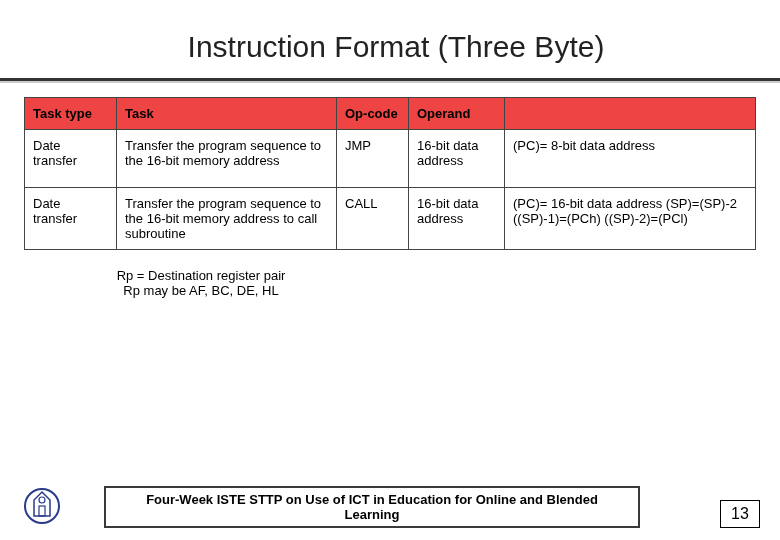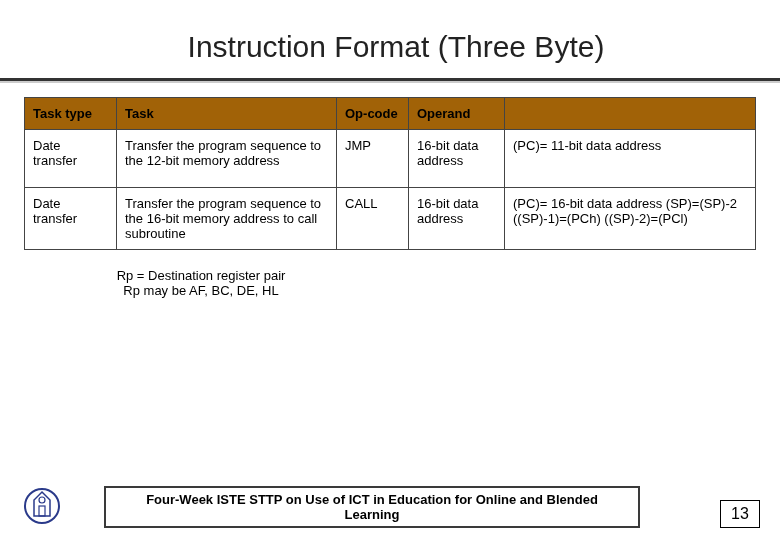--- a/index.html
+++ b/index.html
@@ -32,21 +32,21 @@
     width: calc(100% - 48px);
     font-size: 13px;
   }
   table.instr th, table.instr td {
     border: 1px solid #444;
     padding: 8px 8px;
     text-align: left;
     vertical-align: top;
   }
   table.instr th {
-    background: #a16207;
+    background: #ef4444;
     font-weight: bold;
   }
   .col-tt { width: 92px; }
   .col-task { width: 220px; }
   .col-op { width: 72px; }
   .col-opr { width: 96px; }
   .col-notes { background: #fff; }
   table.instr tbody td { height: 58px; }
   .notes-row {
     display: flex;
@@ -95,24 +95,24 @@
       <th class="col-tt">Task type</th>
       <th class="col-task">Task</th>
       <th class="col-op">Op-code</th>
       <th class="col-opr">Operand</th>
       <th class="col-notes"></th>
     </tr>
   </thead>
   <tbody>
     <tr>
       <td>Date transfer</td>
-      <td>Transfer the program sequence to the 12-bit memory address</td>
+      <td>Transfer the program sequence to the 16-bit memory address</td>
       <td>JMP</td>
       <td>16-bit data address</td>
-      <td>(PC)= 11-bit data address</td>
+      <td>(PC)= 8-bit data address</td>
     </tr>
     <tr>
       <td>Date transfer</td>
       <td>Transfer the program sequence to the 16-bit memory address to call subroutine</td>
       <td>CALL</td>
       <td>16-bit data address</td>
       <td>(PC)= 16-bit data address (SP)=(SP)-2 ((SP)-1)=(PCh) ((SP)-2)=(PCl)</td>
     </tr>
   </tbody>
 </table>

